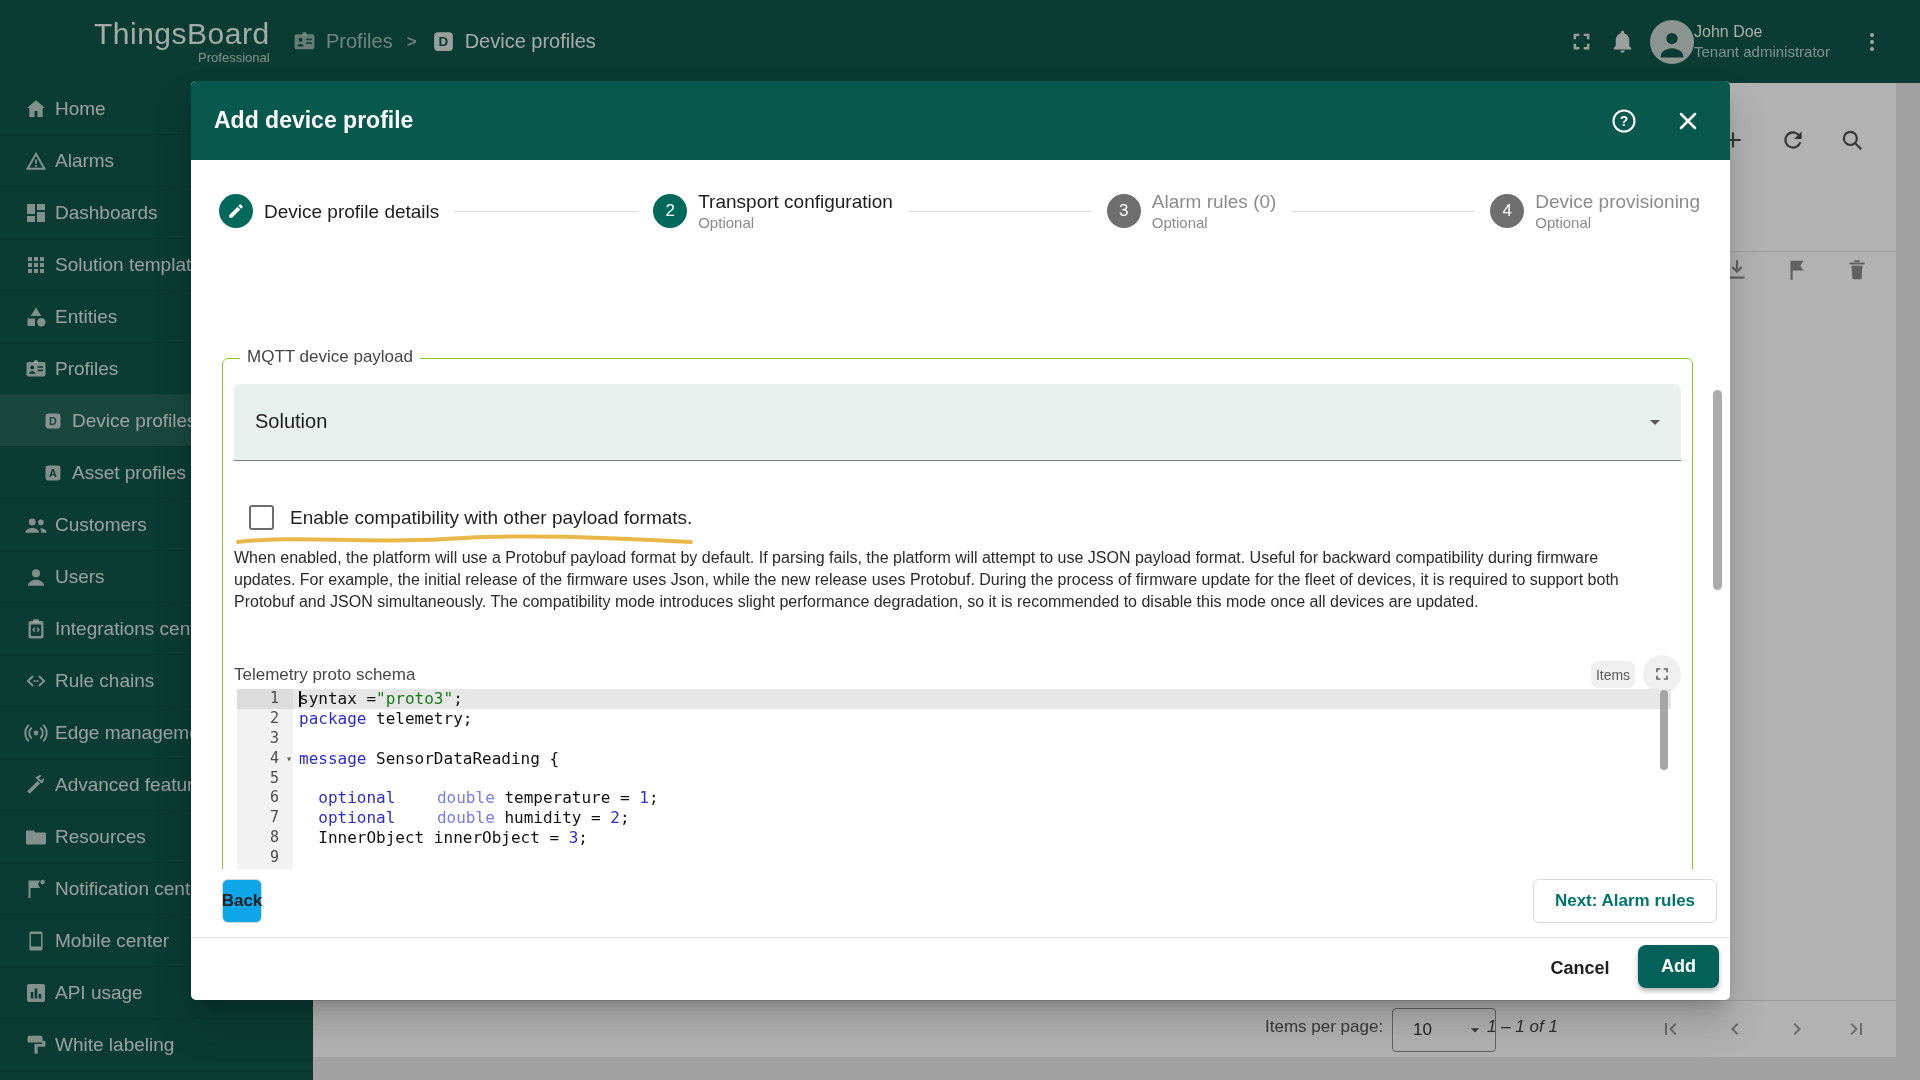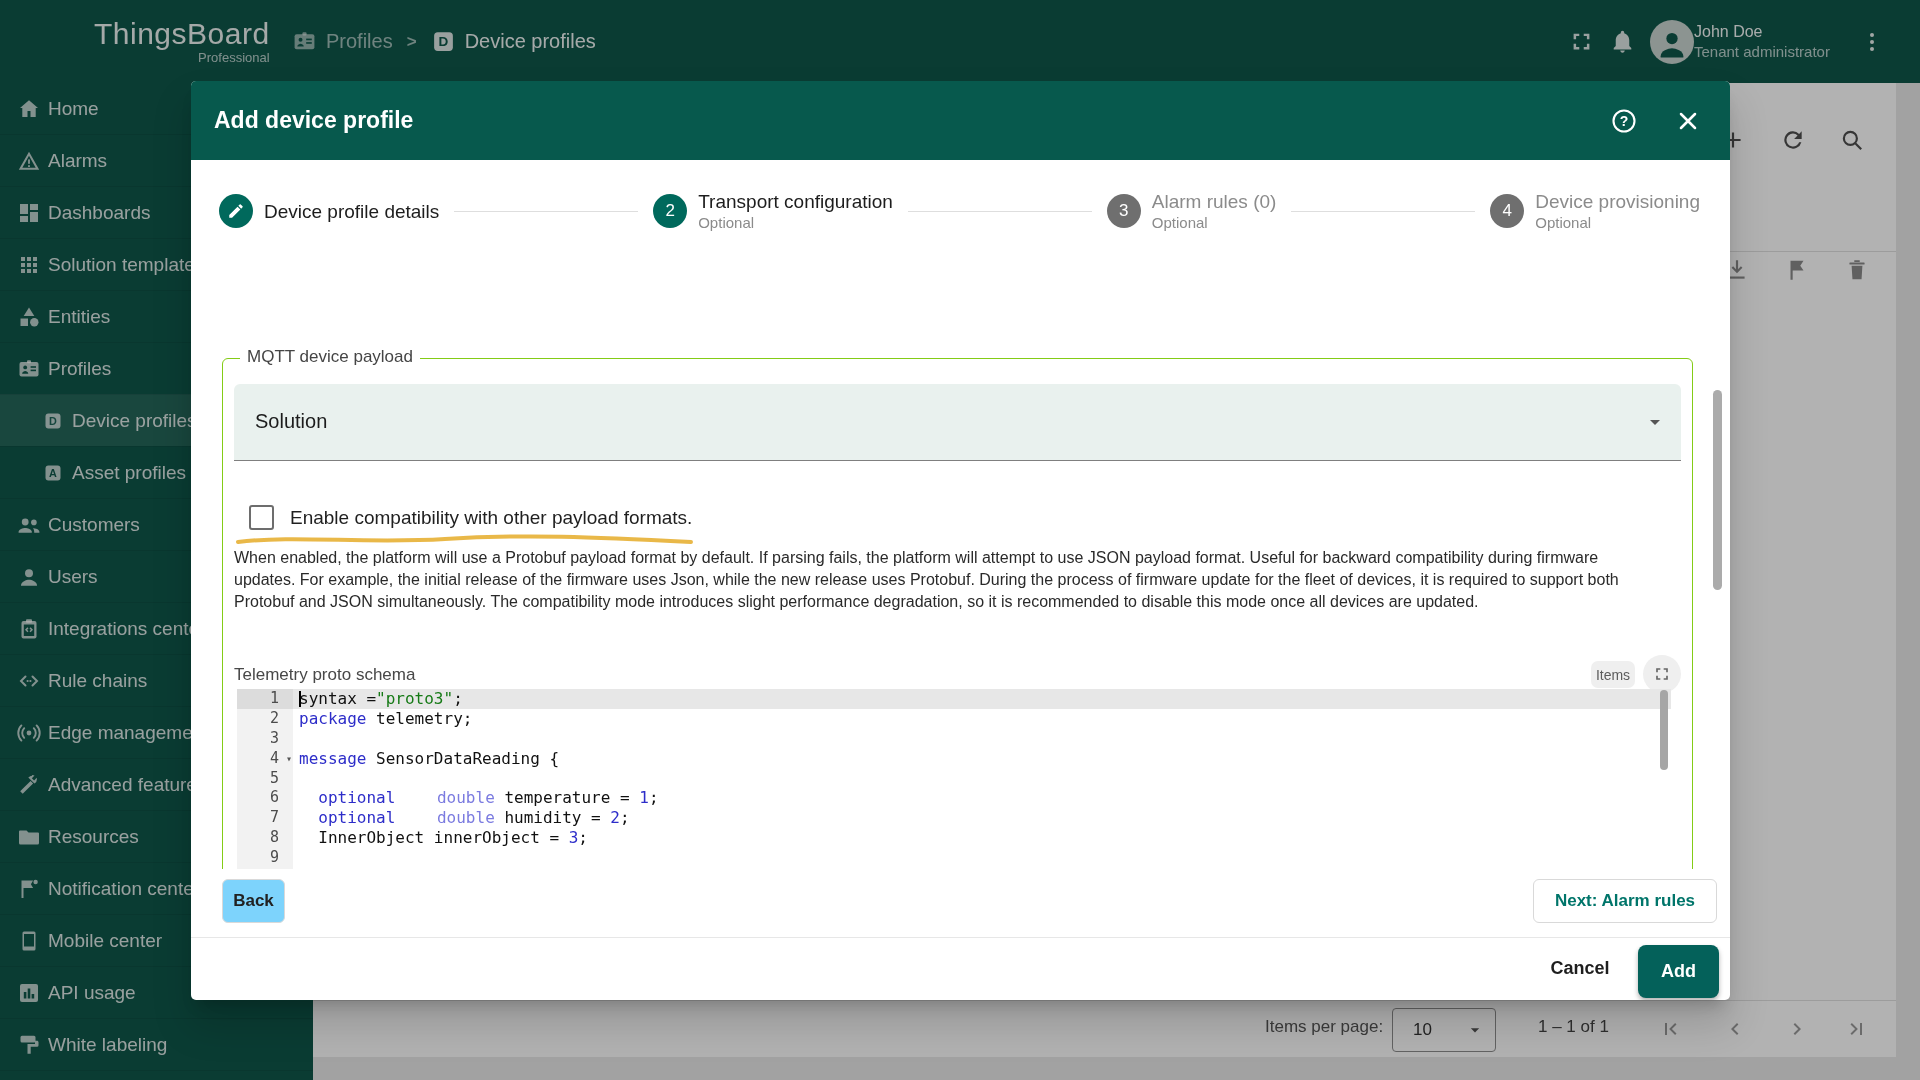--- a/index.html
+++ b/index.html
@@ -24,21 +24,21 @@
   .tico{width:27px;height:27px;color:rgba(255,255,255,.85);}
   .avatar{width:44px;height:44px;border-radius:50%;background:#c9d4d0;display:flex;align-items:center;justify-content:center;}
   .avatar svg{width:34px;height:34px;color:#0f574a;margin-top:4px;}
   .user-col{display:flex;flex-direction:column;margin-left:-14px;width:158px;}
   .user-name{font-size:16px;color:rgba(255,255,255,.95);line-height:21px;}
   .user-role{font-size:15px;color:rgba(255,255,255,.70);line-height:20px;}
   .dots{width:24px;height:24px;color:rgba(255,255,255,.9);margin-left:-6px;}
 
   
   #sidebar{left:0;top:83px;width:313px;height:997px;background:var(--c-appbar);overflow:hidden;}
-  .nav-item{height:51px;display:flex;align-items:center;padding-left:17px;border-top:1px solid rgba(0,0,0,.07);
+  .nav-item{height:51px;display:flex;align-items:center;padding-left:24px;border-top:1px solid rgba(0,0,0,.07);
     color:rgba(255,255,255,.85);cursor:pointer;}
   .nav-item:first-child{border-top:none;}
   .nav-icon{width:24px;height:24px;color:rgba(255,255,255,.72);flex:none;--hole:#0f574a;}
   .nav-icon svg{width:100%;height:100%;}
   .nav-label{font-size:19px;margin-left:7px;white-space:nowrap;}
   .nav-item.sub{padding-left:43px;}
   .nav-item.sub .nav-icon{width:20px;height:20px;}
   .nav-item.sub .nav-label{margin-left:9px;}
   .nav-item.active{background:rgba(255,255,255,.09);}
   .nav-item.active .nav-icon{--hole:#20655a;}
@@ -46,21 +46,21 @@
   
   #card{left:313px;top:83px;width:1583px;height:974px;background:#fff;}
   .tb-ico{position:absolute;width:26px;height:26px;color:#4e4e4e;}
   .tb-ico.dim{color:#8a8a8a;}
   .card-div{position:absolute;left:0;width:1583px;height:1px;background:#e0e0e0;}
   .pgn-label{position:absolute;left:952px;top:934px;font-size:17px;color:#555;}
   .pgn-select{position:absolute;left:1079px;top:925px;width:102px;height:42px;border:1px solid #8f8f8f;border-radius:4px;
     display:flex;align-items:center;font-size:17px;color:#333;}
   .pgn-select .val{margin-left:20px;}
   .pgn-select .car{width:20px;height:20px;color:#555;position:absolute;right:10px;top:11px;}
-  .pgn-range{position:absolute;left:1225px;top:934px;font-size:17px;color:#444;}
+  .pgn-range{position:absolute;left:1174px;top:934px;font-size:17px;color:#444;font-style:italic;}
   .pgn-ico{position:absolute;width:24px;height:24px;color:#9a9a9a;top:934px;}
 
   
   #backdrop{left:0;top:0;width:1920px;height:1080px;background:rgba(0,0,0,.30);}
 
   
   #dialog{left:191px;top:81px;width:1539px;height:919px;background:#fff;border-radius:5px;
     box-shadow:0 11px 15px -7px rgba(0,0,0,.2),0 24px 38px 3px rgba(0,0,0,.14);overflow:hidden;}
   #dlg-head{position:absolute;left:0;top:0;width:1539px;height:79px;background:var(--c-dlghead);display:flex;align-items:center;}
   #dlg-title{font-size:23px;font-weight:bold;color:#fff;margin-left:23px;flex:1;}
@@ -112,27 +112,27 @@
   .crow.activeln{background:#e7e7e7;}
   .crow.activeln .gut{background:#dcdcdc;}
   .tk-k{color:#2d2dc9;} .tk-t{color:#7b7be0;margin-left:32px;} .tk-s{color:#167a16;} .tk-n{color:#2d2dc9;}
   .cursor{display:inline-block;width:2px;height:16px;background:#000;vertical-align:-3px;margin-right:-2px;}
   #ed-scroll{position:absolute;left:1437px;top:331px;width:8px;height:80px;background:#a6a6a6;border-radius:4px;}
 
   #dlg-scroll{position:absolute;left:1522px;top:309px;width:9px;height:200px;background:#ababab;border-radius:5px;}
 
   
   .btn{display:flex;align-items:center;justify-content:center;cursor:pointer;box-sizing:border-box;border-radius:6px;}
-  #btn-back{position:absolute;left:31px;top:798px;width:63px;height:44px;border:1px solid #d9d9d9;
-    font-size:17px;font-weight:600;color:#212121;background:#7dd3fc;}
+  #btn-back{position:absolute;left:31px;top:798px;width:40px;height:44px;border:1px solid #d9d9d9;
+    font-size:17px;font-weight:600;color:#212121;background:#0ea5e9;}
   #btn-next{position:absolute;left:1342px;top:798px;width:184px;height:44px;border:1px solid #d9d9d9;
     font-size:17px;font-weight:600;color:#00756a;background:#fff;}
   #foot-div{position:absolute;left:0;top:856px;width:1539px;height:1px;background:#e7e7e7;}
   #btn-cancel{position:absolute;left:1348px;top:866px;width:82px;height:42px;font-size:18px;font-weight:600;color:#1e1e1e;}
-  #btn-add{position:absolute;left:1447px;top:864px;width:81px;height:53px;background:#04615a;color:#fff;
+  #btn-add{position:absolute;left:1447px;top:864px;width:81px;height:43px;background:#04615a;color:#fff;
     font-size:18px;font-weight:600;border-radius:8px;box-shadow:0 3px 5px rgba(0,0,0,.3);}
   :root{--c-appbar:#0f574a;--c-dlghead:#07594d;--c-accent:#00695c;}
 </style>
 </head>
 <body>
 
 <div id="screen">
 
   <div id="topbar" class="abs">
     <div class="logo-wrap">

